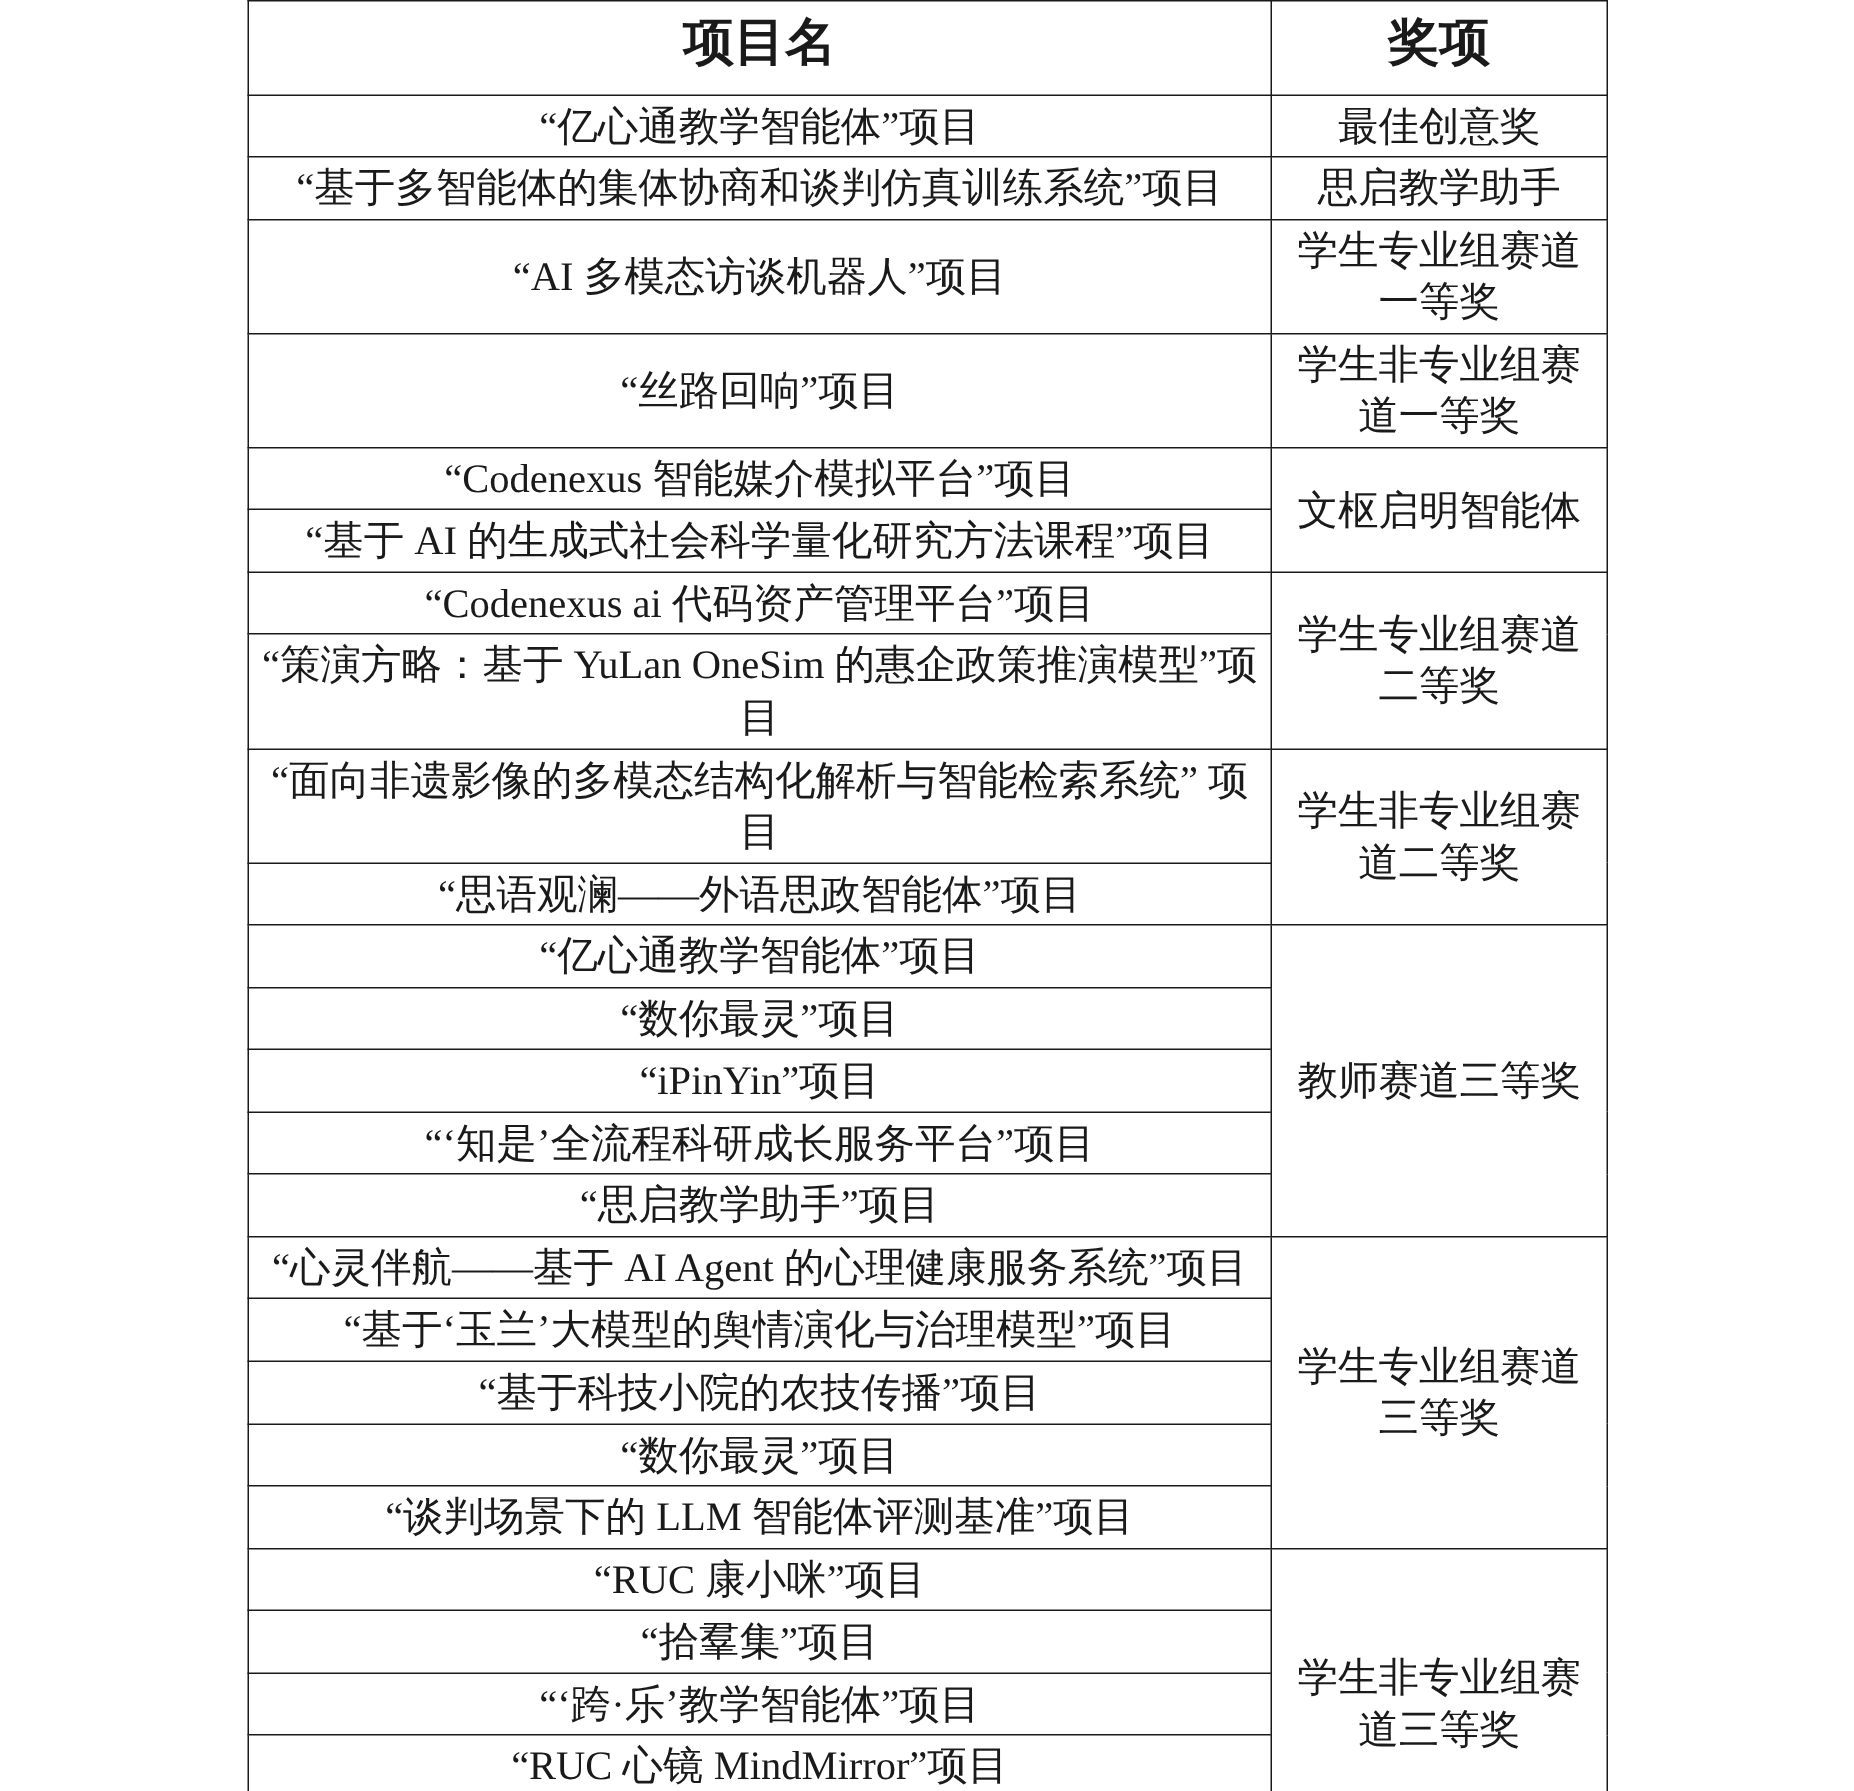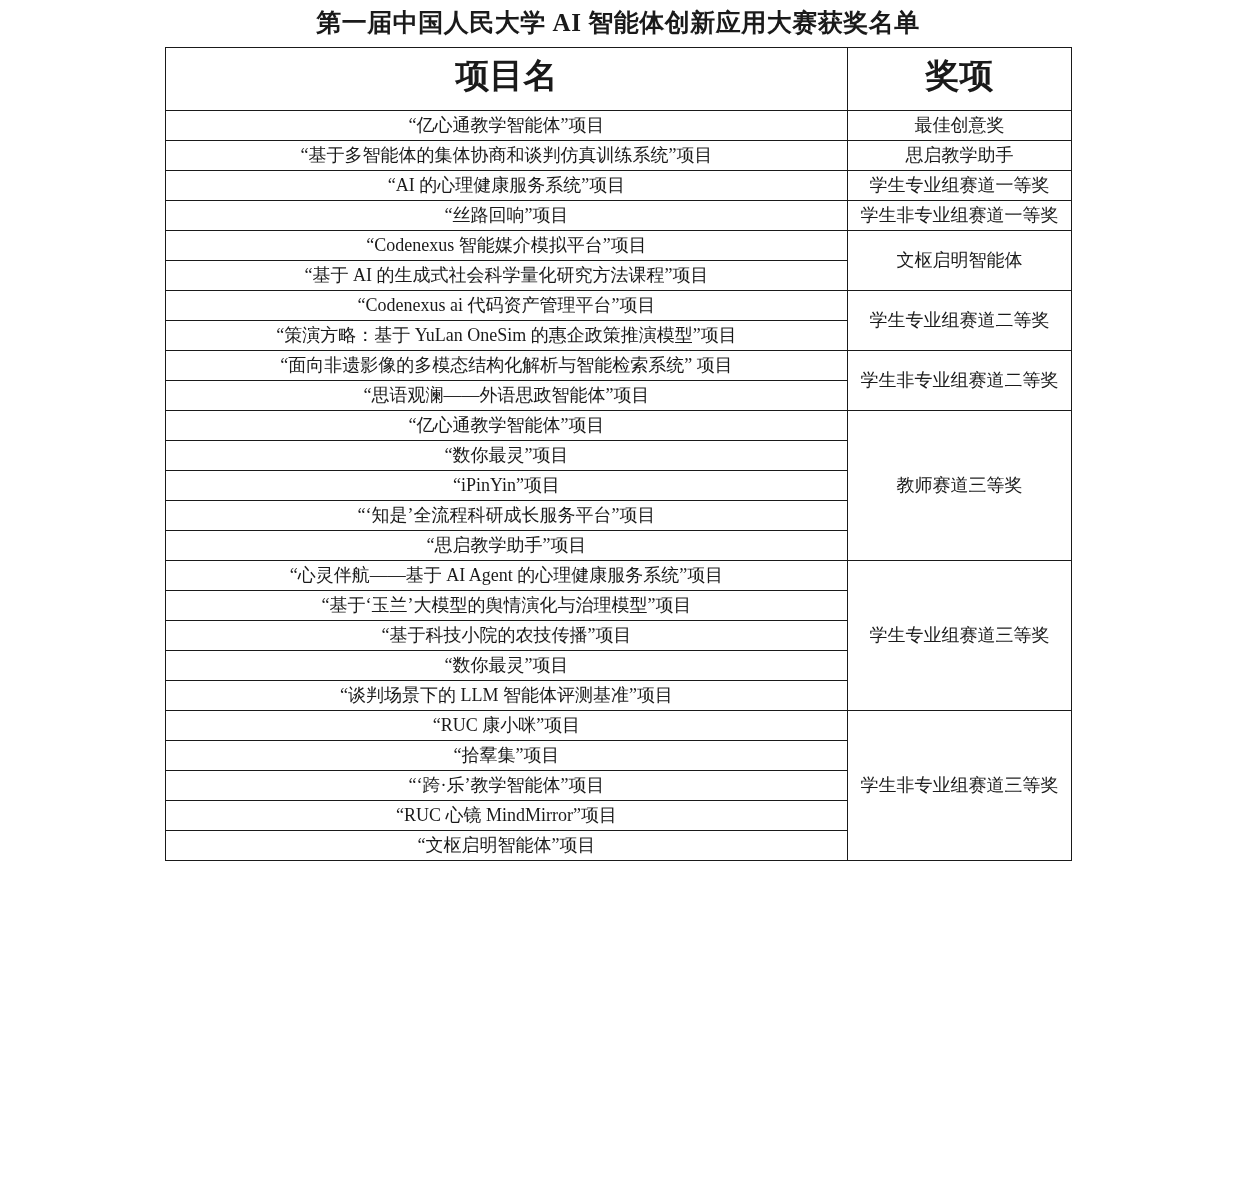--- a/index.html
+++ b/index.html
@@ -39,21 +39,21 @@
   }
   table.award-table col.c-project { width: 682px; }
   table.award-table col.c-award { width: 224px; }
 
   table.award-table th,
   table.award-table td {
     border: 1.6px solid #1a1a1a;
     text-align: center;
     vertical-align: middle;
     padding: 3px 6px;
-    font-size: 18px;
+    font-size: 27px;
     line-height: 1.28;
   }
   table.award-table thead th {
     font-size: 34px;
     font-weight: bold;
     padding: 9px 6px;
     font-family: Liberation Mono, monospace;
   }
   td.project {
     font-size: 21.5px;
@@ -64,21 +64,20 @@
   }
   .two-line {
     line-height: 1.3;
   }
 </style>
 </head>
 <body>
 
 <div class="page">
 
-  <div class="doc-title">第一届中国人民大学 AI 智能体创新应用大赛获奖名单</div>
 
   <div class="table-wrap">
     <table class="award-table">
       <colgroup>
         <col class="c-project">
         <col class="c-award">
       </colgroup>
       <thead>
         <tr>
           <th>项目名</th>
@@ -88,21 +87,21 @@
       <tbody id="table-body">
           <tr>
             <td class="project two-line">“亿心通教学智能体”项目</td>
             <td class="award">最佳创意奖</td>
           </tr>
           <tr>
             <td class="project two-line">“基于多智能体的集体协商和谈判仿真训练系统”项目</td>
             <td class="award">思启教学助手</td>
           </tr>
           <tr>
-            <td class="project two-line">“AI 的心理健康服务系统”项目</td>
+            <td class="project two-line">“AI 多模态访谈机器人”项目</td>
             <td class="award">学生专业组赛道一等奖</td>
           </tr>
           <tr>
             <td class="project two-line">“丝路回响”项目</td>
             <td class="award">学生非专业组赛道一等奖</td>
           </tr>
           <tr>
             <td class="project two-line">“Codenexus 智能媒介模拟平台”项目</td>
             <td class="award" rowspan="2">文枢启明智能体</td>
           </tr>

